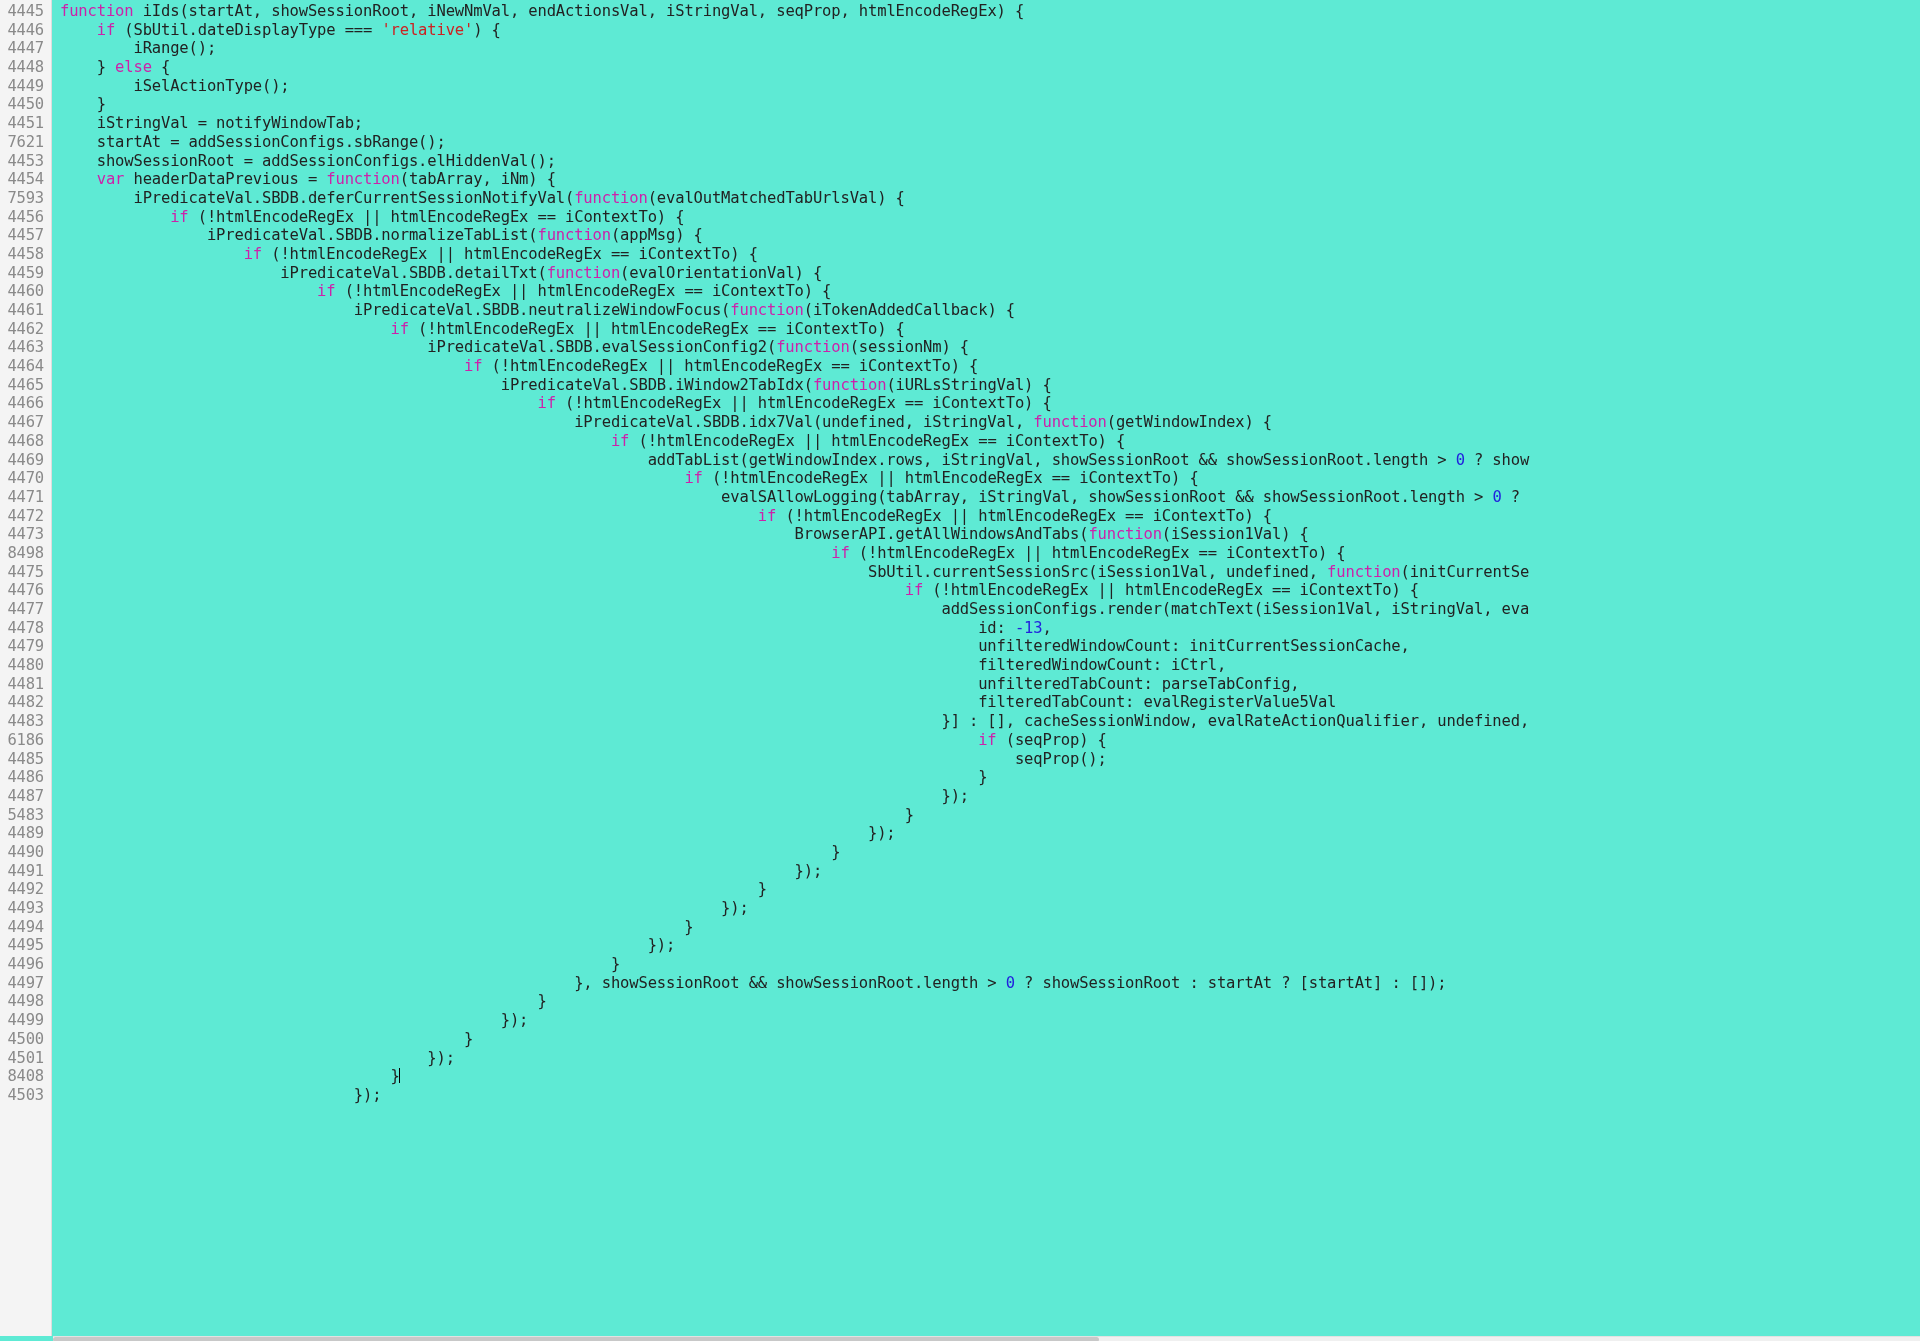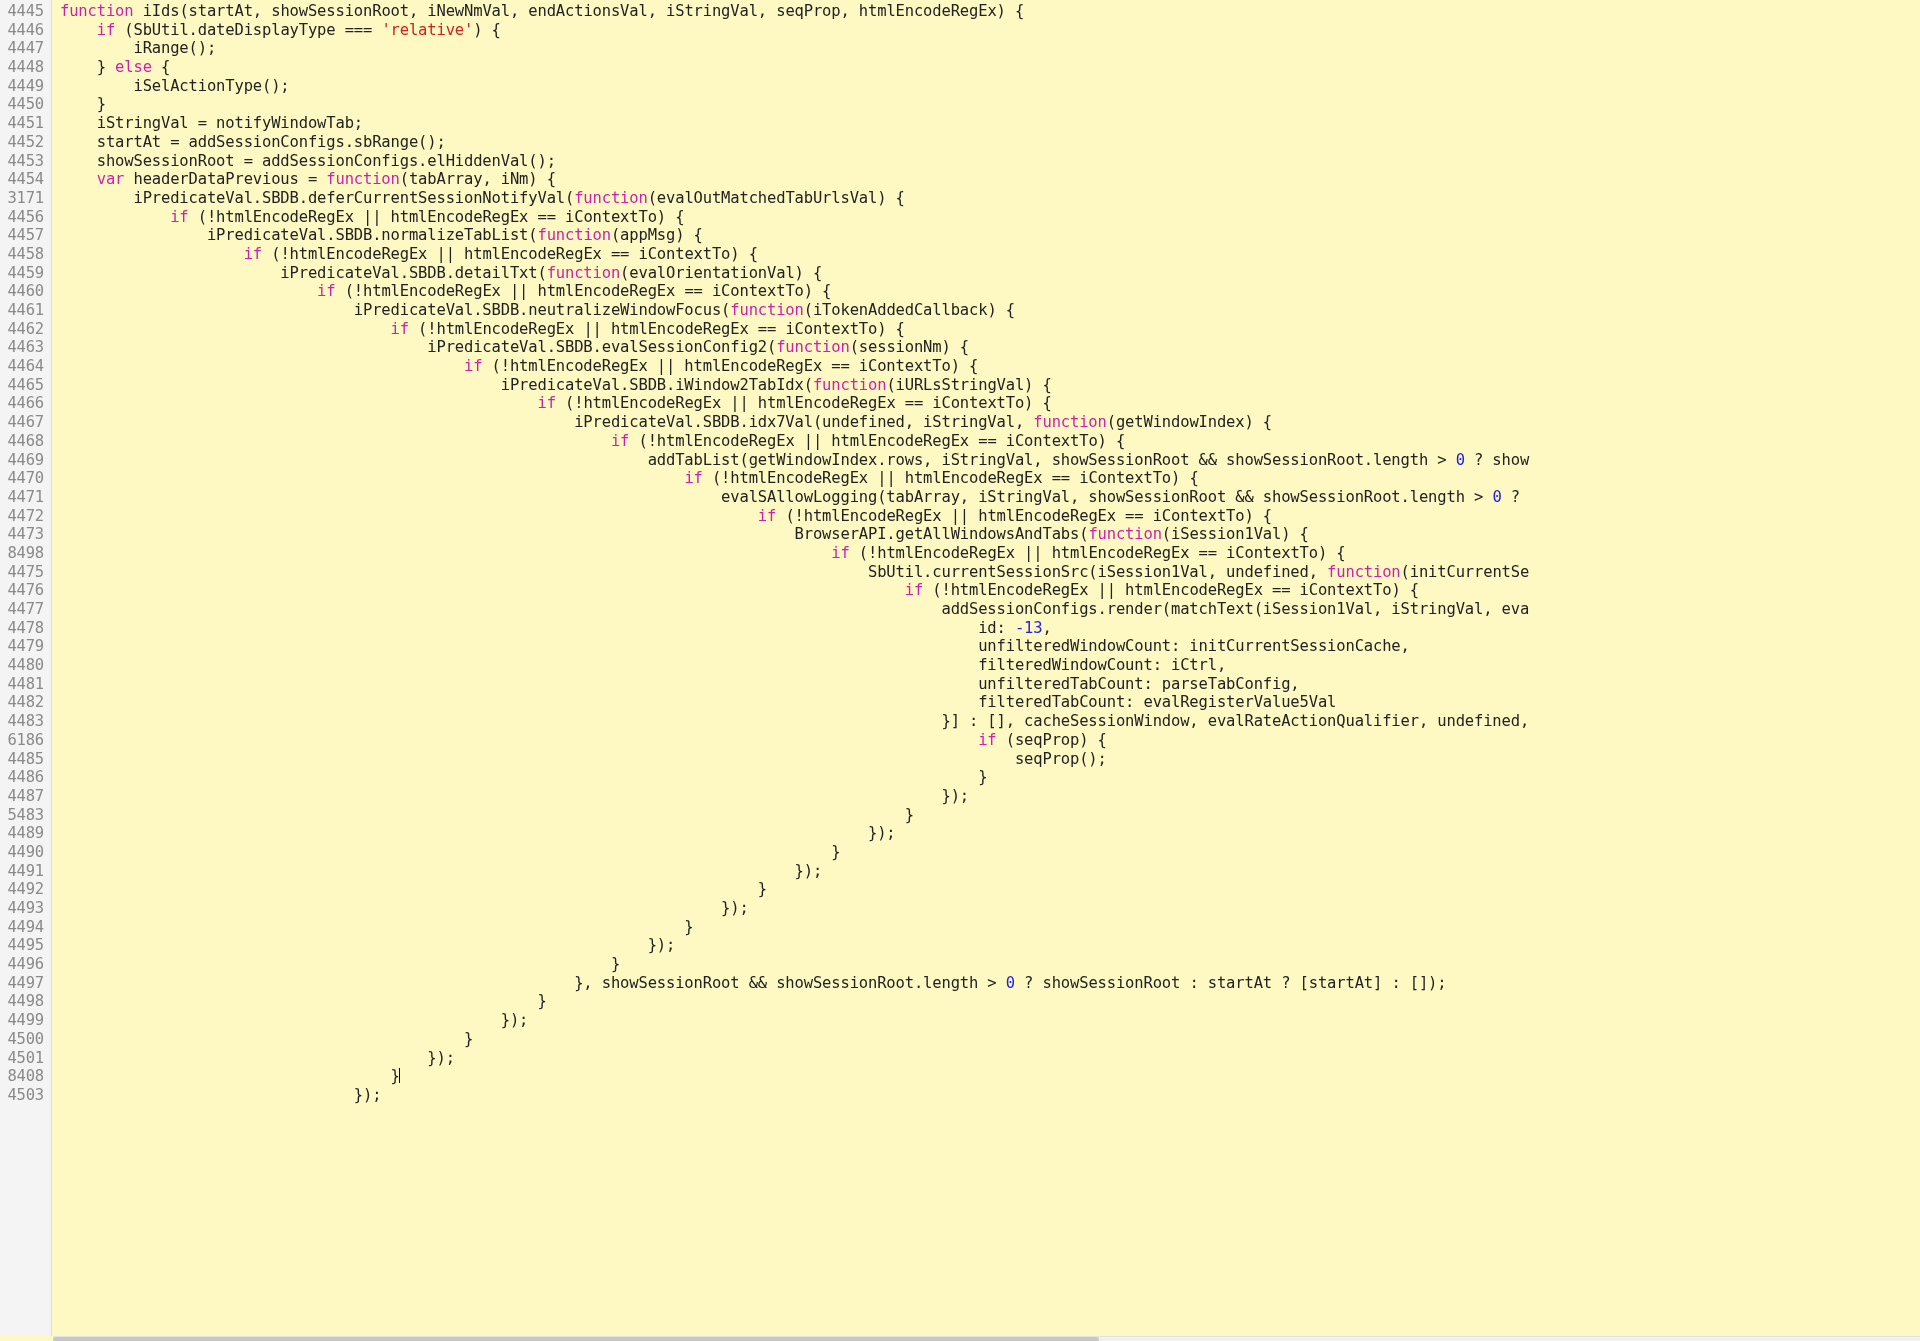--- a/index.html
+++ b/index.html
@@ -6,21 +6,21 @@
   html, body {
     margin: 0; padding: 0;
     width: 1920px; height: 1341px;
     background: #ffffff;
     overflow: hidden;
   }
   #editor {
     position: relative;
     width: 1920px;
     height: 1341px;
-    background: #fef9c3;
+    background: #5eead4;
     font-family: "DejaVu Sans Mono", "Liberation Mono", monospace;
     font-size: 15.5px;
     line-height: 18.7px;
     overflow: hidden;
   }
   .code-area {
     position: absolute;
     top: 0; left: 0; right: 0; bottom: 0;
     display: flex;
     align-items: flex-start;
@@ -96,24 +96,24 @@
 <div id="editor">
   <div class="code-area">
     <div class="gutter">
         <span class="gutter-num">4445</span>
         <span class="gutter-num">4446</span>
         <span class="gutter-num">4447</span>
         <span class="gutter-num">4448</span>
         <span class="gutter-num">4449</span>
         <span class="gutter-num">4450</span>
         <span class="gutter-num">4451</span>
-        <span class="gutter-num">4452</span>
+        <span class="gutter-num">7621</span>
         <span class="gutter-num">4453</span>
         <span class="gutter-num">4454</span>
-        <span class="gutter-num">3171</span>
+        <span class="gutter-num">7593</span>
         <span class="gutter-num">4456</span>
         <span class="gutter-num">4457</span>
         <span class="gutter-num">4458</span>
         <span class="gutter-num">4459</span>
         <span class="gutter-num">4460</span>
         <span class="gutter-num">4461</span>
         <span class="gutter-num">4462</span>
         <span class="gutter-num">4463</span>
         <span class="gutter-num">4464</span>
         <span class="gutter-num">4465</span>

